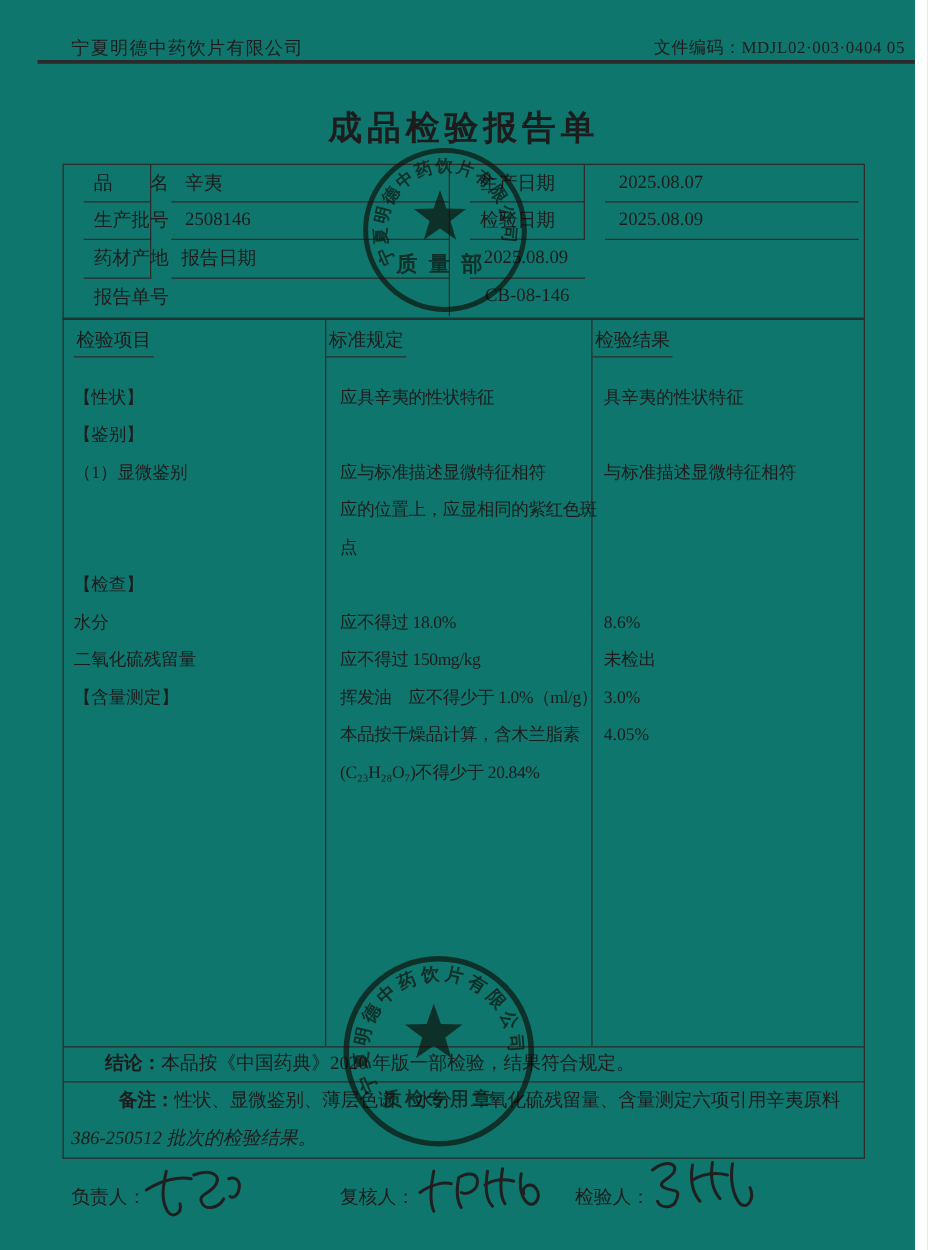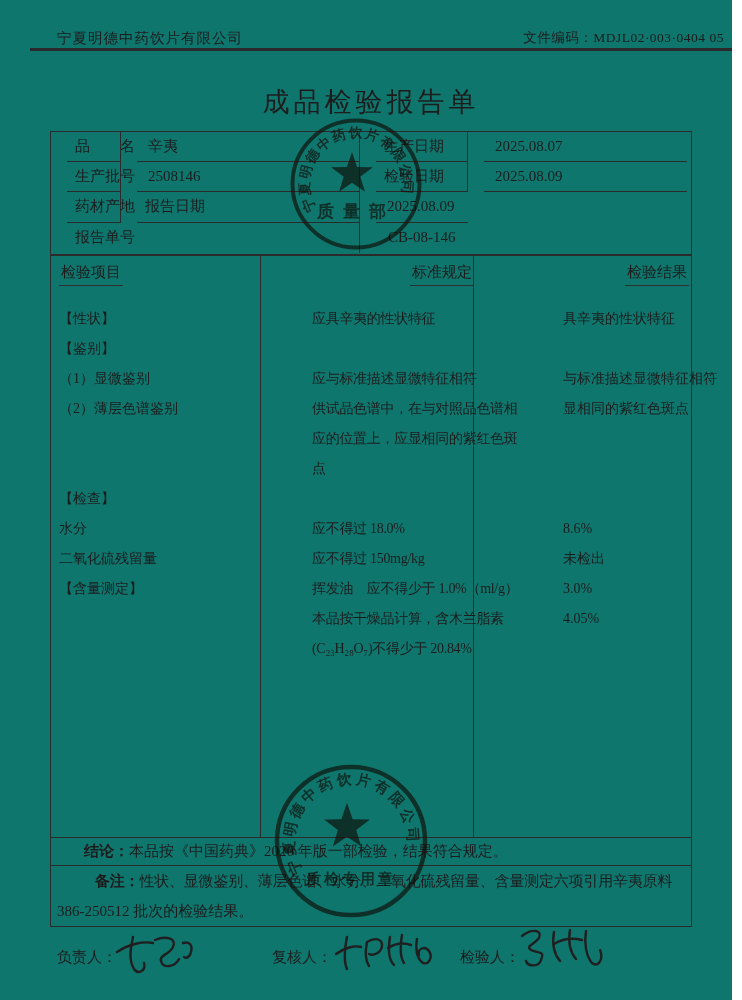--- a/index.html
+++ b/index.html
@@ -6,55 +6,55 @@
   .page{
     position:relative;width:732px;height:1000px;background:#0f766e;overflow:hidden;
     font-family:"Liberation Serif","DejaVu Serif",serif;color:#1c1c1c;
   }
   
   .hdr-company{position:absolute;left:57px;top:29px;font-size:14.5px;letter-spacing:1px;}
   .hdr-filecode{position:absolute;right:8px;top:29px;font-size:13.5px;letter-spacing:.5px;white-space:nowrap;}
   .hdr-rule{position:absolute;left:30px;top:48px;width:710px;height:3px;background:#2a2a2a;}
   
   .doc-title{position:absolute;left:0;top:84px;width:742px;text-align:center;
-    font-size:27px;font-weight:normal;letter-spacing:4px;}
+    font-size:27px;font-weight:bold;letter-spacing:4px;}
   
   .info-table{position:absolute;left:50px;top:131px;width:642px;height:124px;
     border:1.6px solid #2b2b2b;box-sizing:border-box;display:grid;
     grid-template-columns:70px 239px 108px 219px;grid-auto-rows:30.2px;font-size:15px;}
   .info-table .cell{border-right:1.3px solid #2b2b2b;border-bottom:1.3px solid #2b2b2b;
     display:flex;align-items:center;padding-left:8px;box-sizing:border-box;white-space:nowrap;overflow:visible;margin-left:16px;}
   .info-table .cell.value{padding-left:11px;}
   .info-table .cell.last-col{border-right:none;}
   .info-table .cell.last-row{border-bottom:none;}
   .info-table .cell.span2a{grid-column:1 / span 2;}
   .info-table .cell.span2b{grid-column:3 / span 2;padding-left:12px;}
   
   .main-table{position:absolute;left:50px;top:255px;width:642px;height:582px;
     border:1.6px solid #2b2b2b;border-bottom:none;box-sizing:border-box;font-size:14px;}
   .vline{position:absolute;top:0;bottom:0;width:1.3px;background:#2b2b2b;}
   .vline.v1{left:209px;}
   .vline.v2{left:422px;}
   .mt-header{position:absolute;left:0;top:7px;width:100%;display:grid;
     grid-template-columns:210px 213px 215px;font-size:15px;}
-  .mt-header .h{text-align:right;}
+  .mt-header .h{text-align:left;}
   .mt-header .h.first{text-align:left;padding-left:8px;}
   .mt-header .h span{display:inline-block;border-bottom:1.2px solid #2f2f2f;padding:0 2px 3px 2px;}
   .mt-body{position:absolute;left:0;top:48px;width:100%;}
-  .mt-row{display:grid;grid-template-columns:210px 213px 215px;height:30px;line-height:30px;gap:40px;}
+  .mt-row{display:grid;grid-template-columns:210px 213px 215px;height:30px;line-height:30px;}
   .mt-row .c1{padding-left:8px;white-space:nowrap;}
   .mt-row .c2{padding-left:11px;white-space:nowrap;letter-spacing:-0.3px;}
   .mt-row .c3{padding-left:9px;white-space:nowrap;}
   
   .bottom-block{position:absolute;left:50px;top:837px;width:642px;box-sizing:border-box;}
   .concl-row{box-sizing:border-box;border:1.6px solid #2b2b2b;height:29px;line-height:27px;
     font-size:15px;padding-left:33px;white-space:nowrap;}
   .notes-row{box-sizing:border-box;border:1.6px solid #2b2b2b;border-top:none;height:61px;font-size:15px;}
   .notes-line1{line-height:30px;padding-left:6px;text-indent:38px;white-space:nowrap;letter-spacing:-0.2px;}
-  .notes-line2{line-height:30px;padding-left:6px;white-space:nowrap;}
+  .notes-line2{line-height:30px;padding-left:6px;white-space:nowrap;font-style:italic;}
   .lbl-bold{font-weight:bold;}
   
   .foot-label{position:absolute;top:948px;font-size:15px;white-space:nowrap;}
   .sig{position:absolute;}
   .sig path{fill:none;stroke:#1f1f1f;stroke-width:2.4;stroke-linecap:round;stroke-linejoin:round;}
   
   .stamp{position:absolute;mix-blend-mode:multiply;opacity:.82;}
 </style>
 </head>
 <body>
@@ -104,25 +104,20 @@
         </div>
       <div class="mt-row">
           <div class="c1">【鉴别】</div>
           <div class="c2"></div>
           <div class="c3"></div>
         </div>
       <div class="mt-row">
           <div class="c1">（1）显微鉴别</div>
           <div class="c2">应与标准描述显微特征相符</div>
           <div class="c3">与标准描述显微特征相符</div>
-        </div>
-      <div class="mt-row">
-          <div class="c1">（2）薄层色谱鉴别</div>
-          <div class="c2">供试品色谱中，在与对照品色谱相</div>
-          <div class="c3">显相同的紫红色斑点</div>
         </div>
       <div class="mt-row">
           <div class="c1"></div>
           <div class="c2">应的位置上，应显相同的紫红色斑</div>
           <div class="c3"></div>
         </div>
       <div class="mt-row">
           <div class="c1"></div>
           <div class="c2">点</div>
           <div class="c3"></div>

